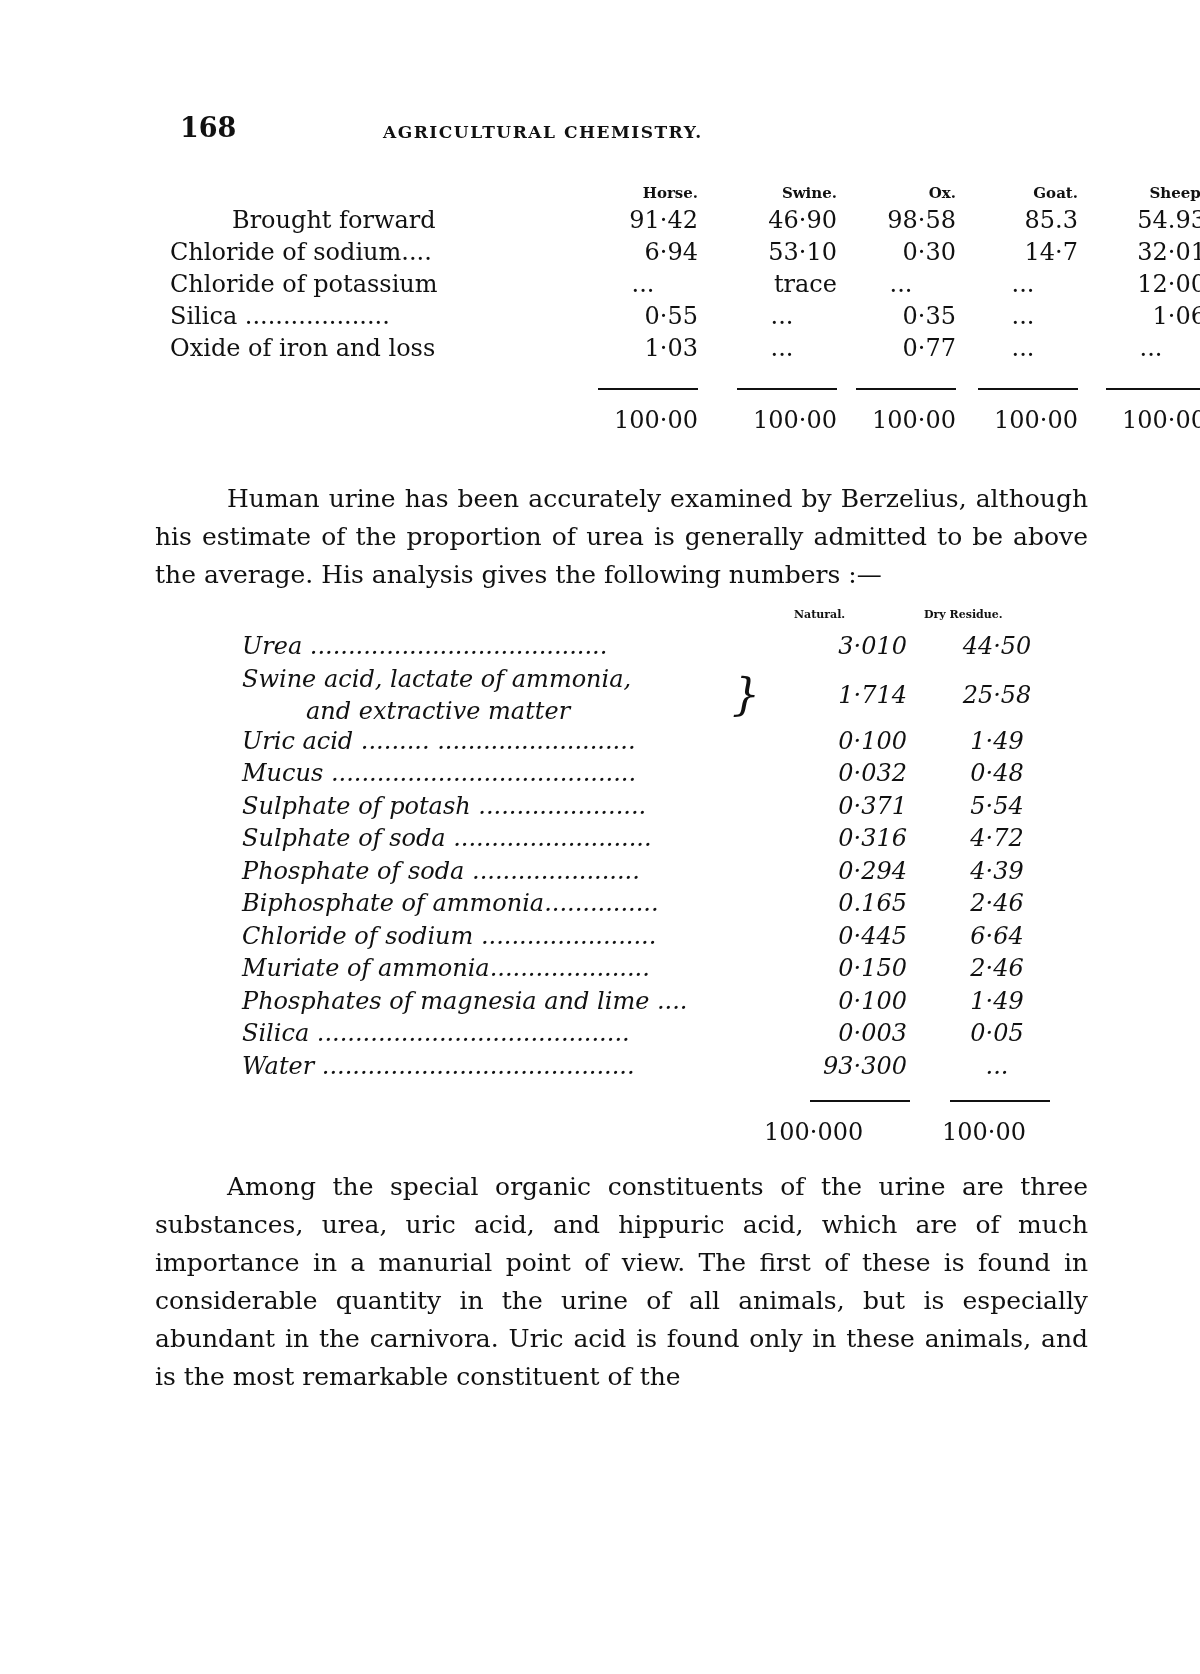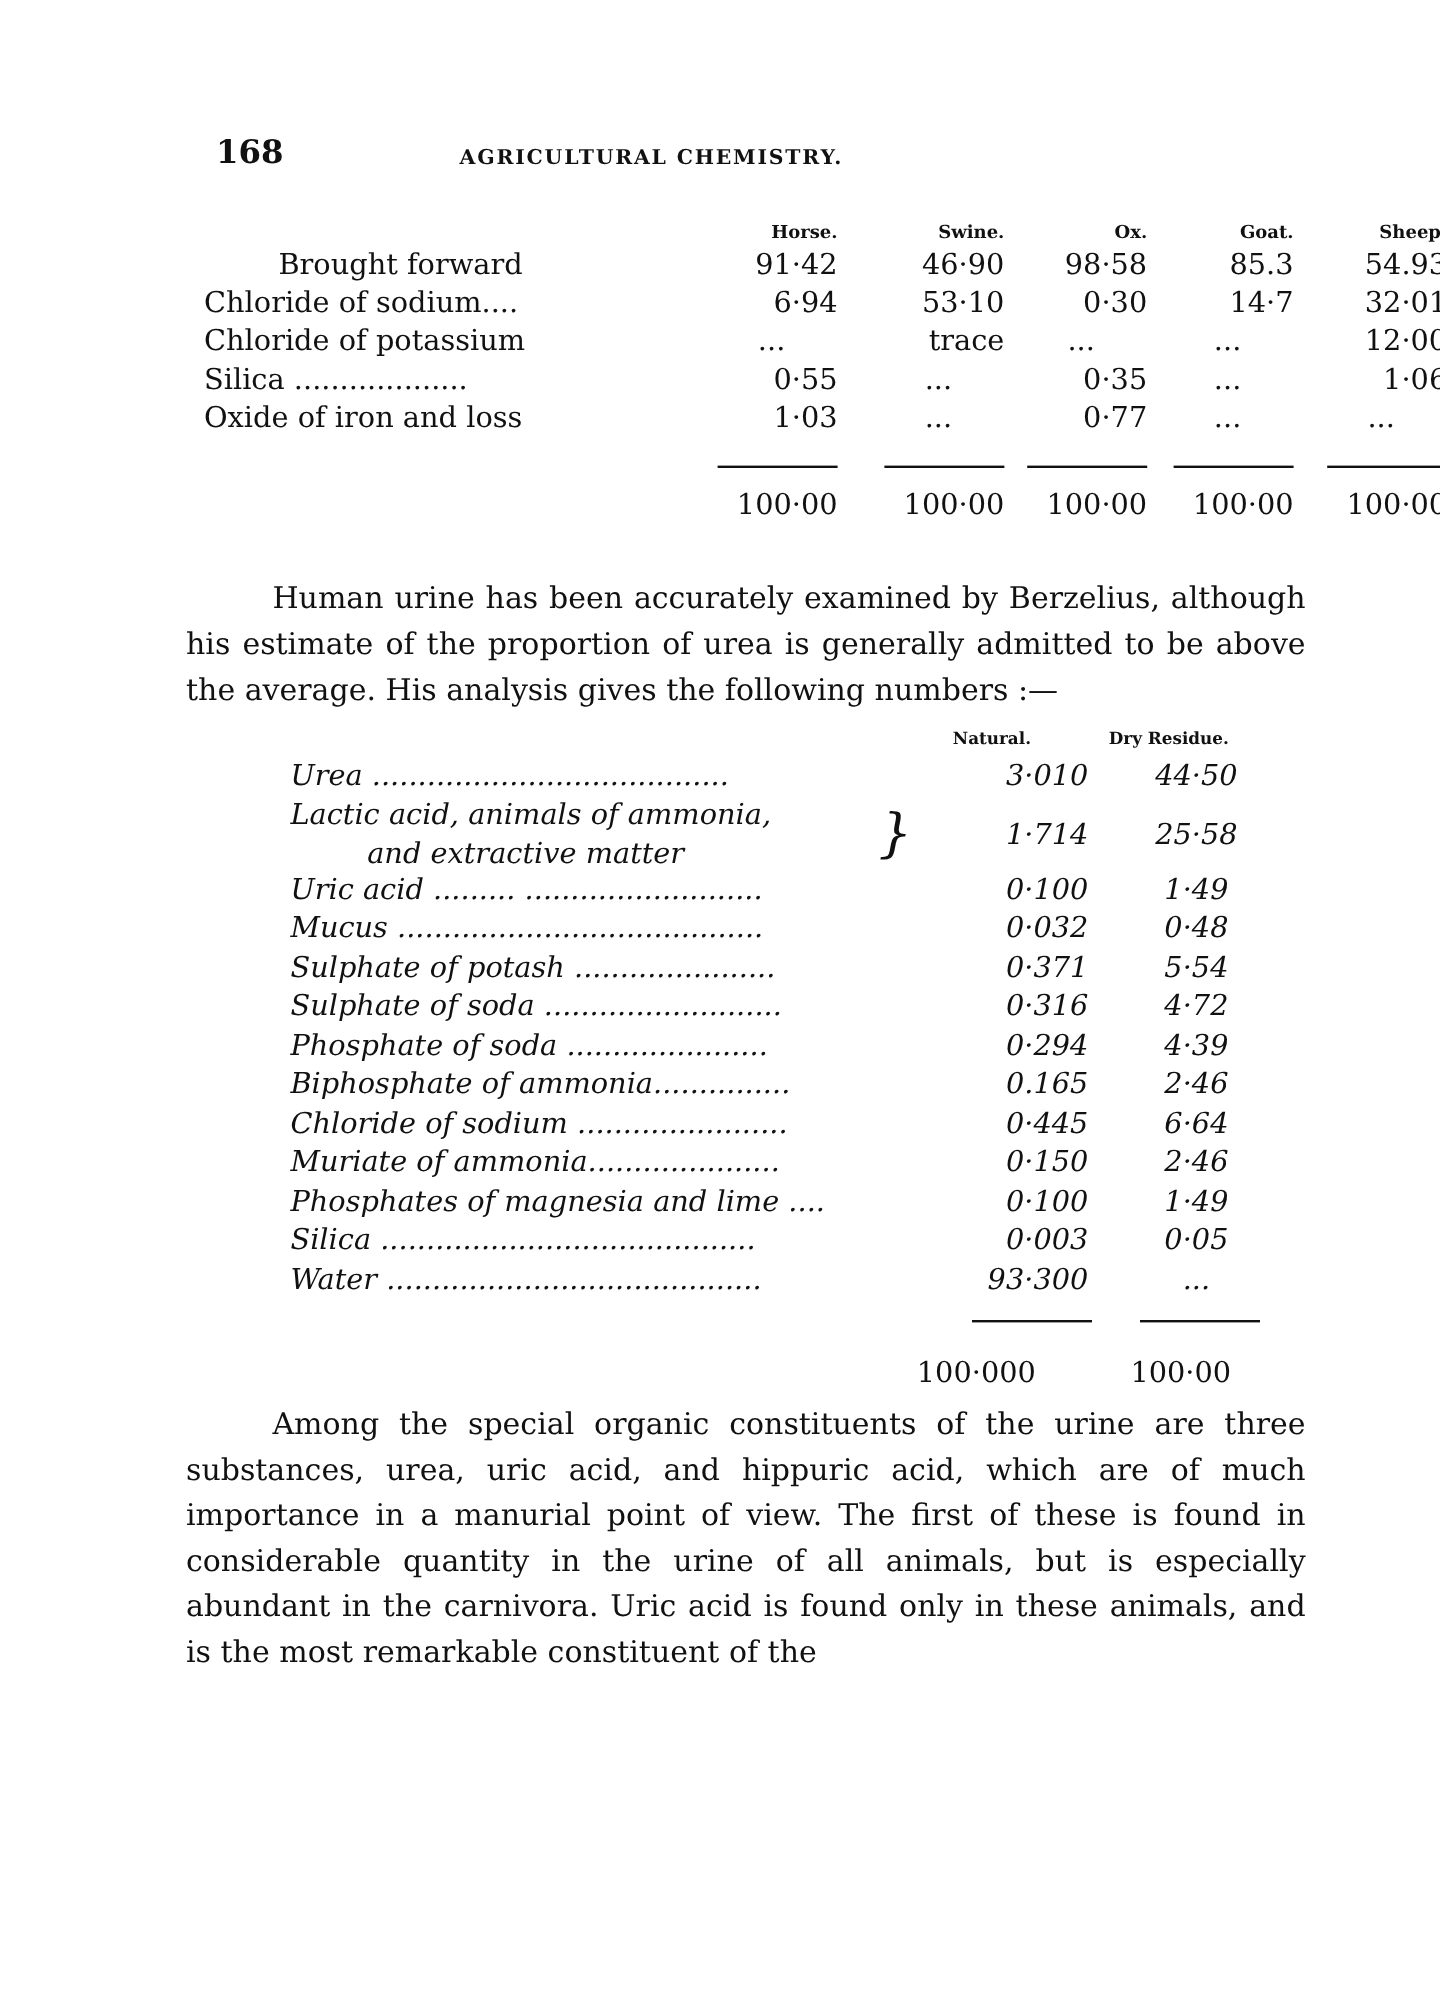--- a/index.html
+++ b/index.html
@@ -25,34 +25,34 @@
   .t1 .totals span { position:absolute; top:0; width:110px; text-align:right; }
 
   
   .para { position:absolute; left:155px; width:933px; font-size:25px; line-height:38px; text-align:justify; }
   .para .ind { display:inline-block; width:72px; }
   .p1 { top:455px; }
   .p2 { top:1143px; }
 
   
   .t2 { position:absolute; left:242px; top:608px; width:840px; }
-  .t2 .hdr { position:relative; height:24px; font-size:14px; font-weight:bold; }
+  .t2 .hdr { position:relative; height:24px; font-size:11px; font-weight:bold; }
   .t2 .hdr span { position:absolute; top:0; white-space:nowrap; }
   .t2 .row { position:relative; height:32.5px; font-size:24px;font-style:italic; }
   .t2 .row span { position:absolute; top:0; white-space:nowrap; }
   .t2 .nat { left:530px; width:135px; text-align:right; }
   .t2 .dry { left:680px; width:150px; text-align:center; }
   .t2 .brace-row { height:62px; }
   .t2 .brace-row .lbl2 { top:32px; left:64px; }
   .t2 .brace { left:490px; top:0; font-size:44px; line-height:60px; }
   .t2 .brace-row .nat, .t2 .brace-row .dry { top:16px; }
   .t2 .rules { position:relative; height:30px; }
   .t2 .rules i { position:absolute; top:16px; height:2px; background:#111; width:100px; }
   .t2 .totals { position:relative; height:40px; font-size:24px; }
-  .t2 .totals span { position:absolute; top:16px; white-space:nowrap; }
+  .t2 .totals span { position:absolute; top:4px; white-space:nowrap; }
 </style>
 </head>
 <body>
 
 <div class="page">
 
   <div class="running-head">
     <span class="page-num">168</span>
     <span class="head-title">AGRICULTURAL CHEMISTRY.</span>
   </div>
@@ -127,21 +127,21 @@
     <div class="hdr">
       <span style="left:552px">Natural.</span>
       <span style="left:682px">Dry Residue.</span>
     </div>
     <div class="row">
       <span>Urea .......................................</span>
       <span class="nat">3·010</span>
       <span class="dry">44·50</span>
     </div>
     <div class="row brace-row">
-      <span>Lactic acid, animals of ammonia,</span>
+      <span>Swine acid, lactate of ammonia,</span>
       <span class="lbl2">and extractive matter</span>
       <span class="brace">}</span>
       <span class="nat">1·714</span>
       <span class="dry">25·58</span>
     </div>
     <div class="row">
       <span>Uric acid ......... ..........................</span>
       <span class="nat">0·100</span>
       <span class="dry">1·49</span>
     </div>

